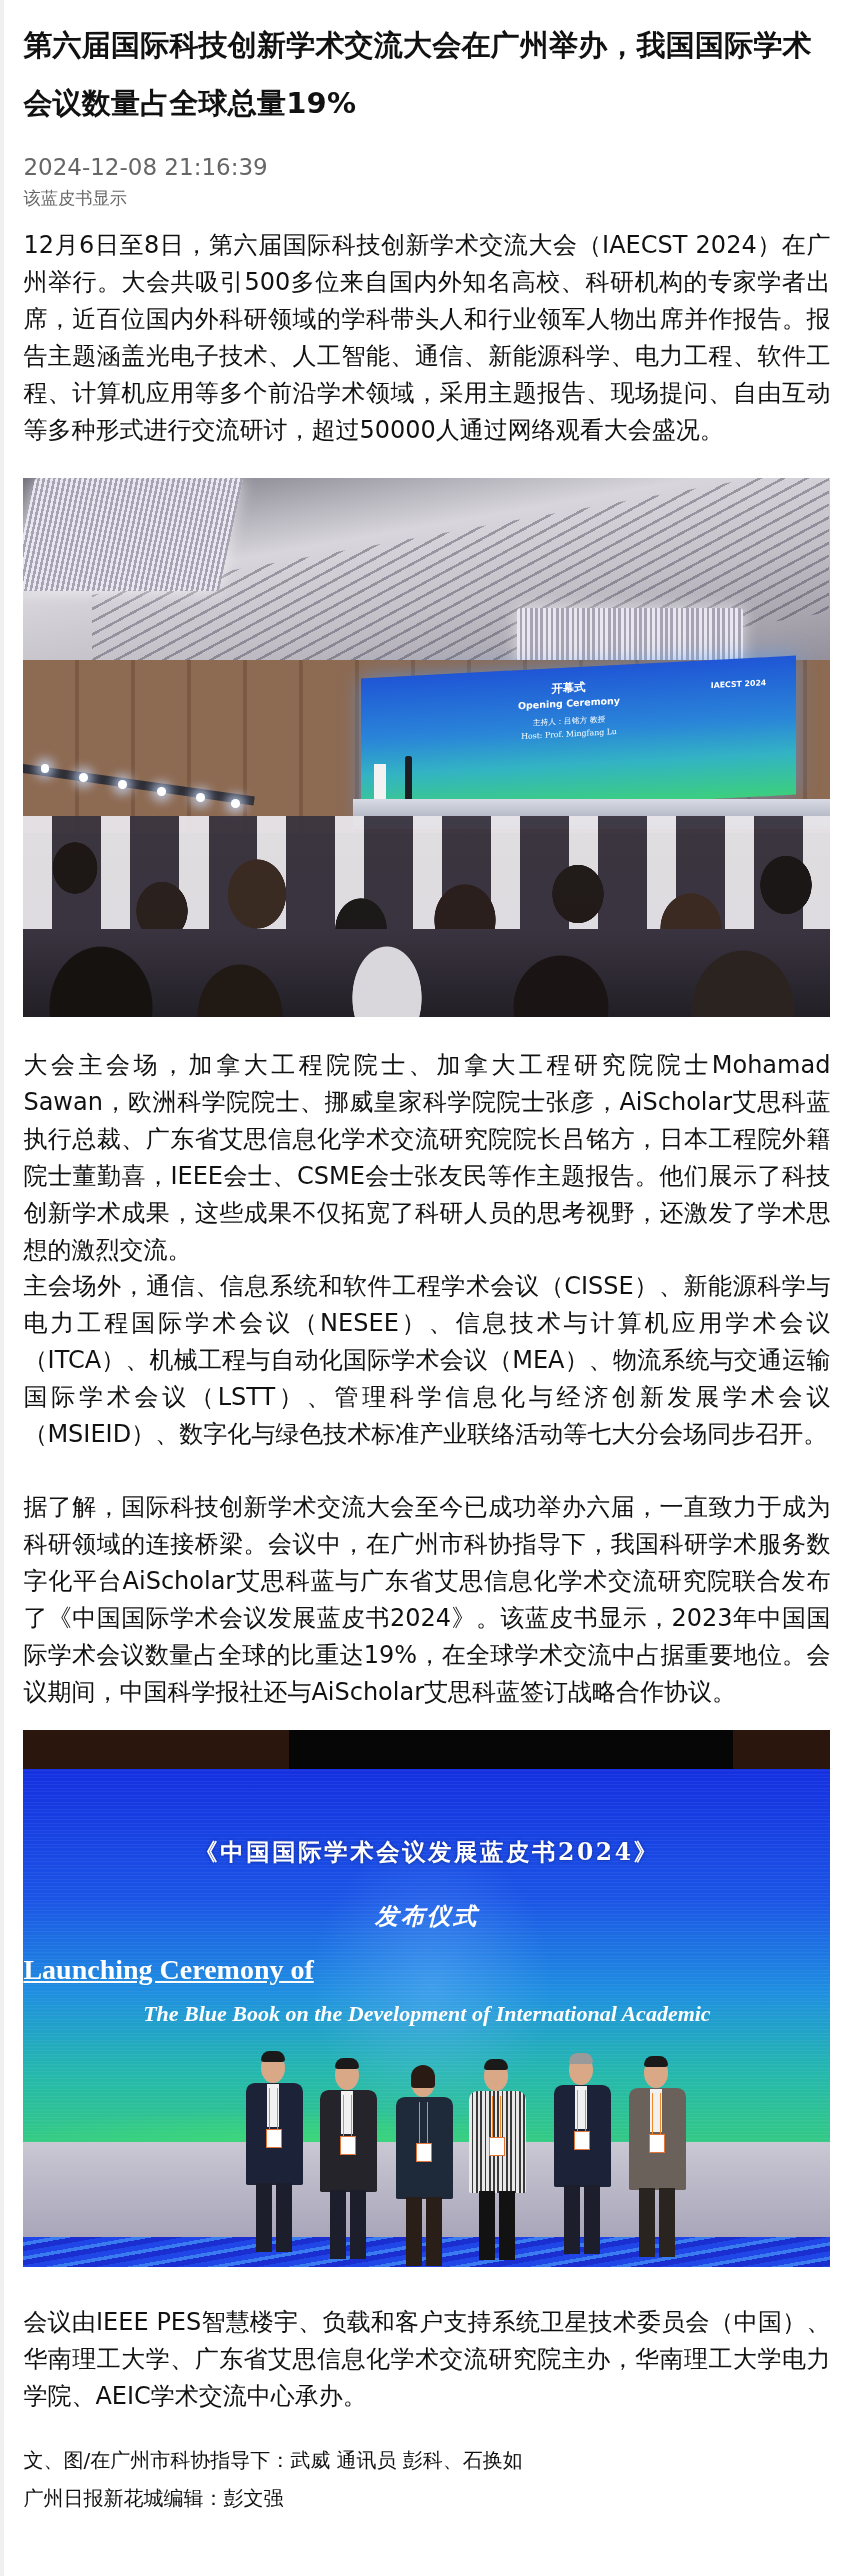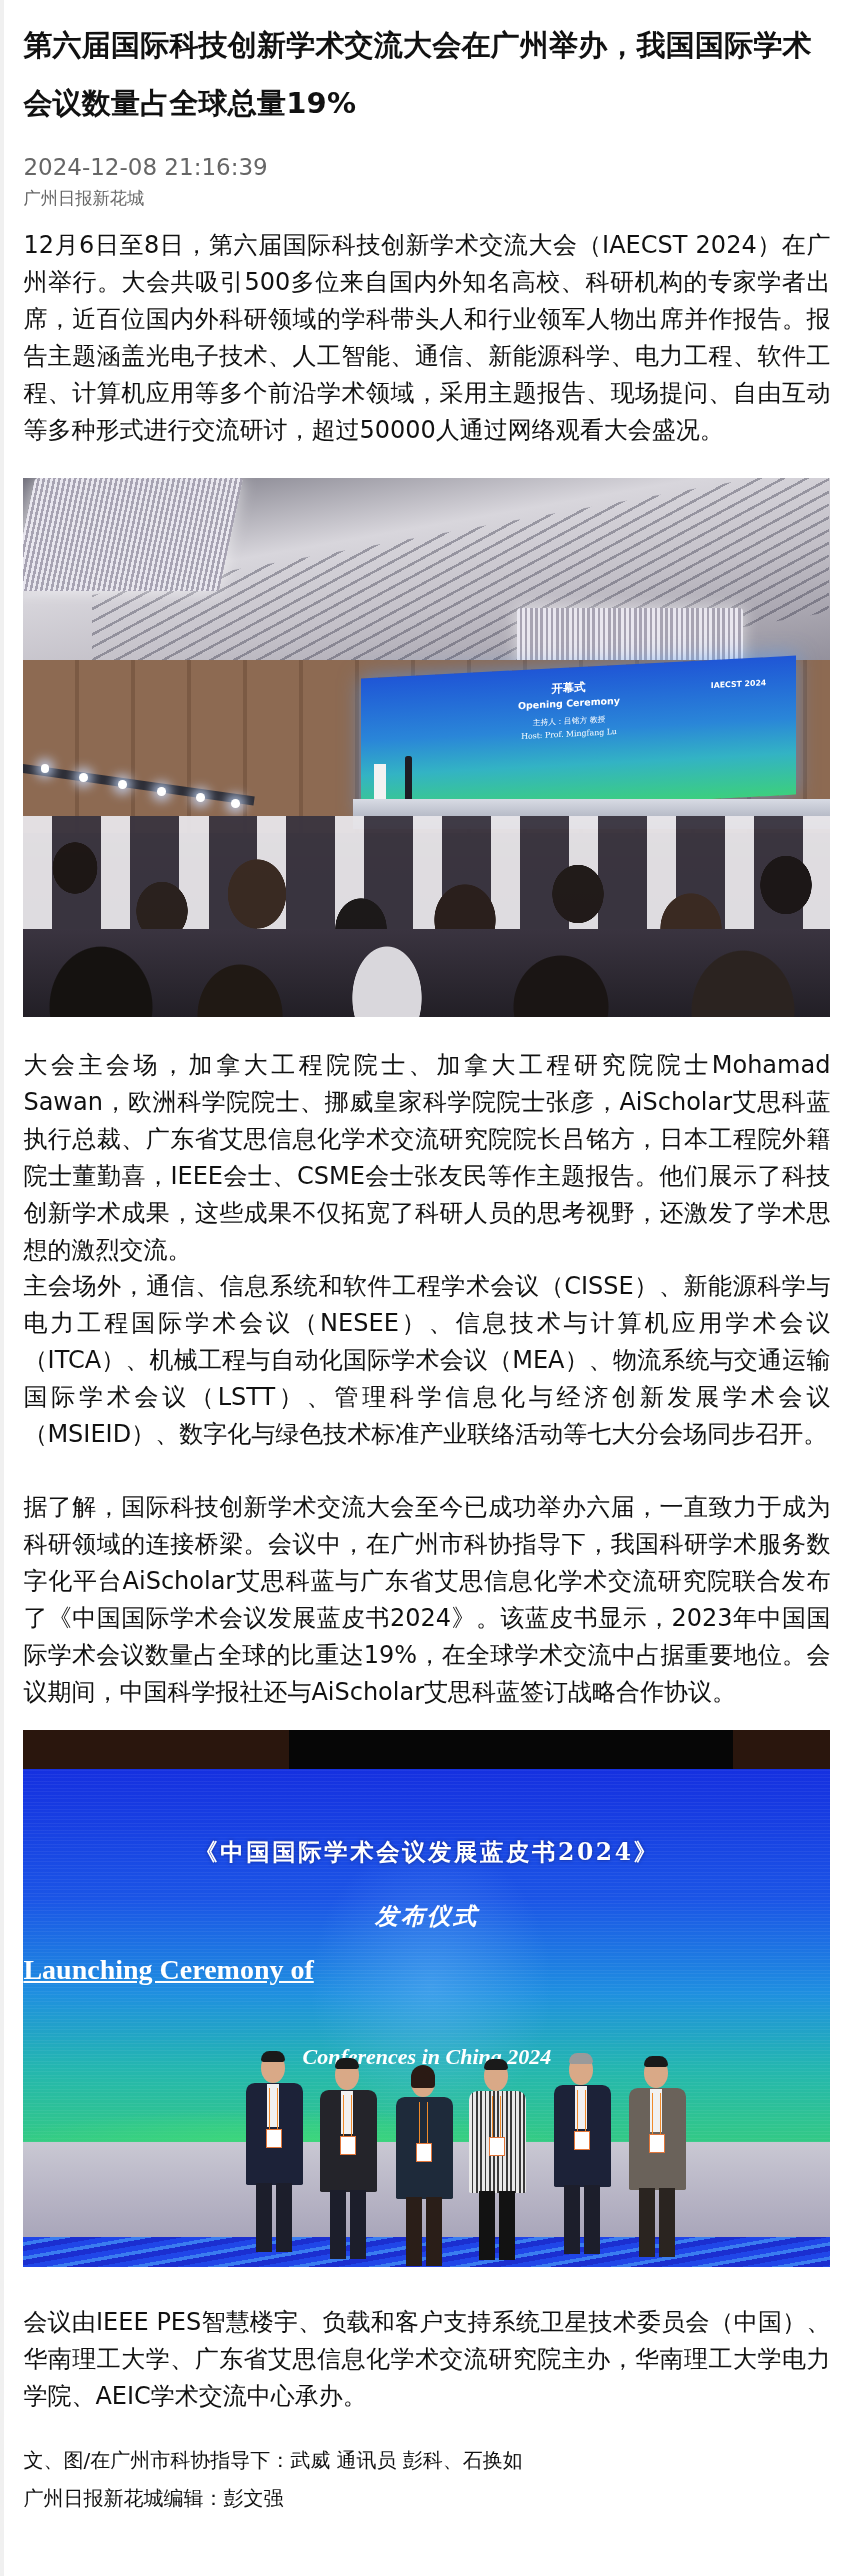--- a/index.html
+++ b/index.html
@@ -207,21 +207,21 @@
   }
 </style>
 </head>
 <body>
 
 <div class="left-rail"></div>
 
 <article class="article">
   <h1 class="title">第六届国际科技创新学术交流大会在广州举办，我国国际学术会议数量占全球总量19%</h1>
   <div class="meta-date">2024-12-08 21:16:39</div>
-  <div class="meta-source">广州日报新花城</div>
+  <div class="meta-source">该蓝皮书显示</div>
 
   <p class="para p1">12月6日至8日，第六届国际科技创新学术交流大会（IAECST 2024）在广州举行。大会共吸引500多位来自国内外知名高校、科研机构的专家学者出席，近百位国内外科研领域的学科带头人和行业领军人物出席并作报告。报告主题涵盖光电子技术、人工智能、通信、新能源科学、电力工程、软件工程、计算机应用等多个前沿学术领域，采用主题报告、现场提问、自由互动等多种形式进行交流研讨，超过50000人通过网络观看大会盛况。</p>
 
   <div class="photo photo1">
     <div class="ceiling"></div>
     <div class="ceiling-stripes"></div>
     <div class="chandelier ch1"></div>
     <div class="chandelier ch2"></div>
     <div class="chandelier ch3"></div>
     <div class="wall"></div>
@@ -251,21 +251,21 @@
   <p class="para p4">据了解，国际科技创新学术交流大会至今已成功举办六届，一直致力于成为科研领域的连接桥梁。会议中，在广州市科协指导下，我国科研学术服务数字化平台AiScholar艾思科蓝与广东省艾思信息化学术交流研究院联合发布了《中国国际学术会议发展蓝皮书2024》。该蓝皮书显示，2023年中国国际学术会议数量占全球的比重达19%，在全球学术交流中占据重要地位。会议期间，中国科学报社还与AiScholar艾思科蓝签订战略合作协议。</p>
 
   <div class="photo photo2">
     <div class="p2-topband"></div>
     <div class="p2-screen"></div>
     <div class="p2-scan"></div>
     <div class="p2-wave"></div>
     <div class="p2-title">《中国国际学术会议发展蓝皮书2024》</div>
     <div class="p2-sub">发布仪式</div>
     <div class="p2-en1">Launching Ceremony of</div>
-    <div class="p2-en3">Conferences in China 2024</div>
+    <div class="p2-en2">The Blue Book on the Development of International Academic</div>
     <div class="p2-floor"></div>
     <div class="p2-bottom"></div>
 
     <div class="person" style="left:219px;top:323px">
       <div class="head"></div>
         <div class="hair"></div>
       <div class="body" style="background:#1c2238"></div>
         <div class="shirt"></div>
       <div class="lanyard"></div>
         <div class="badge"></div>

